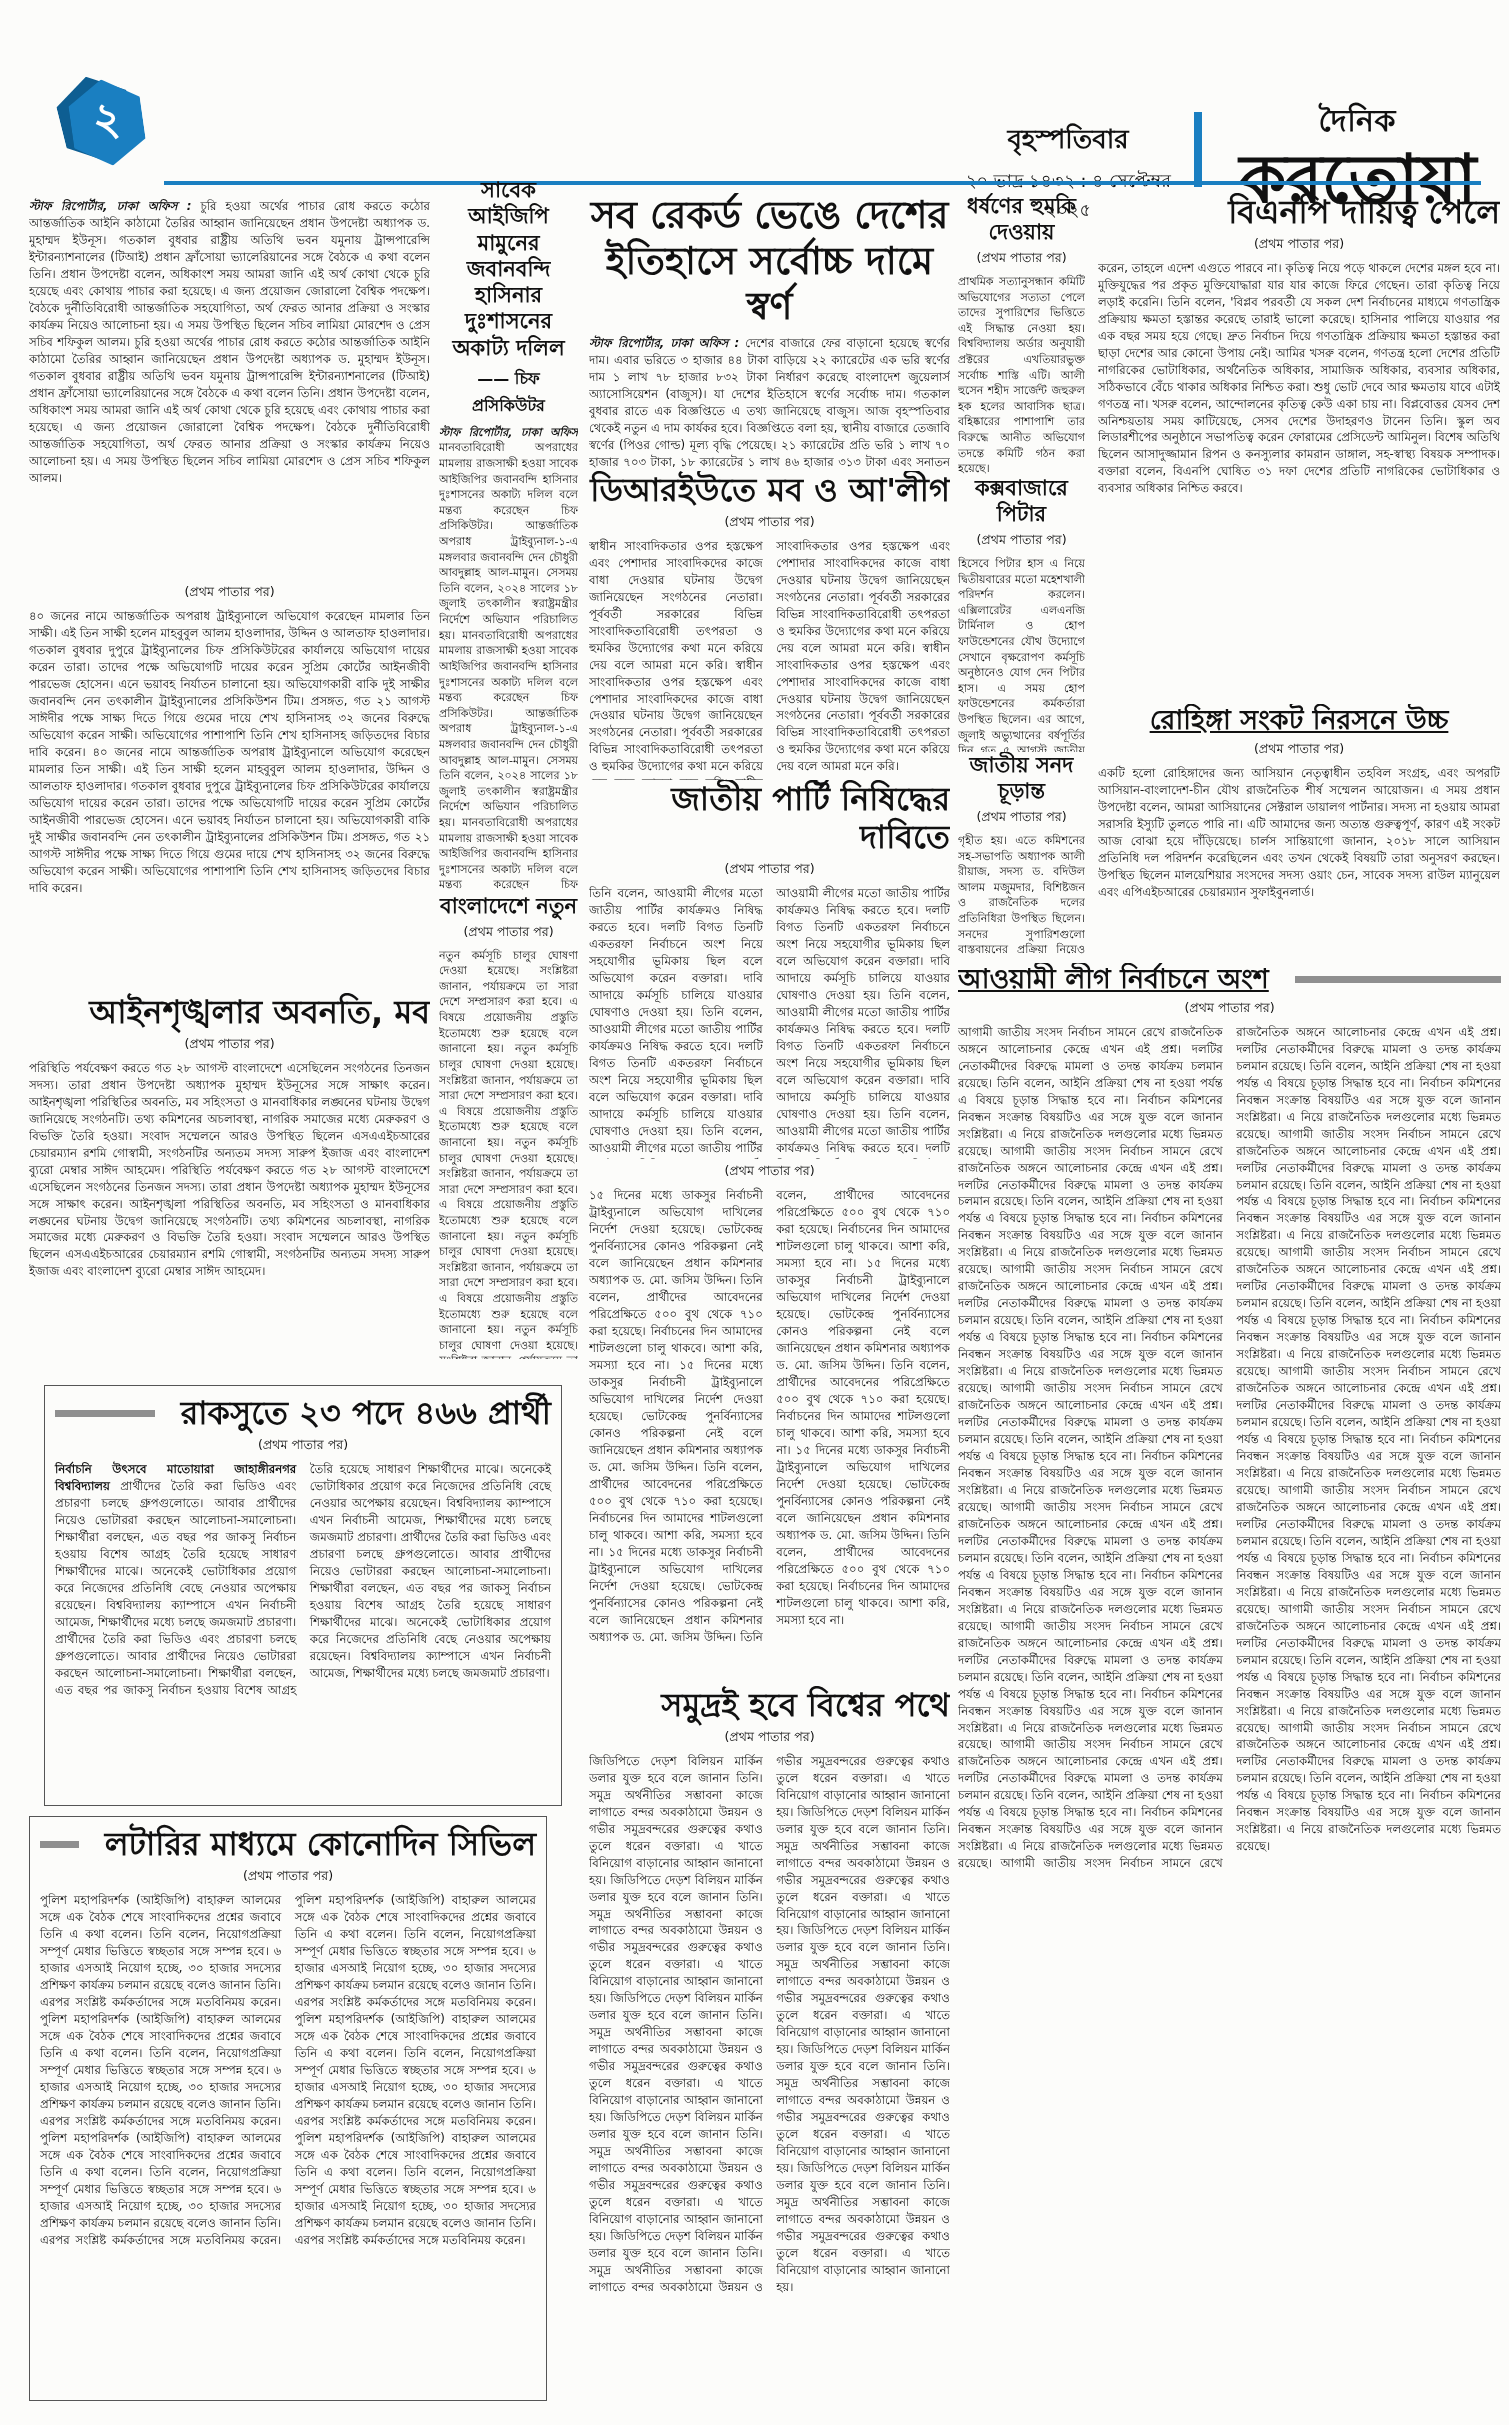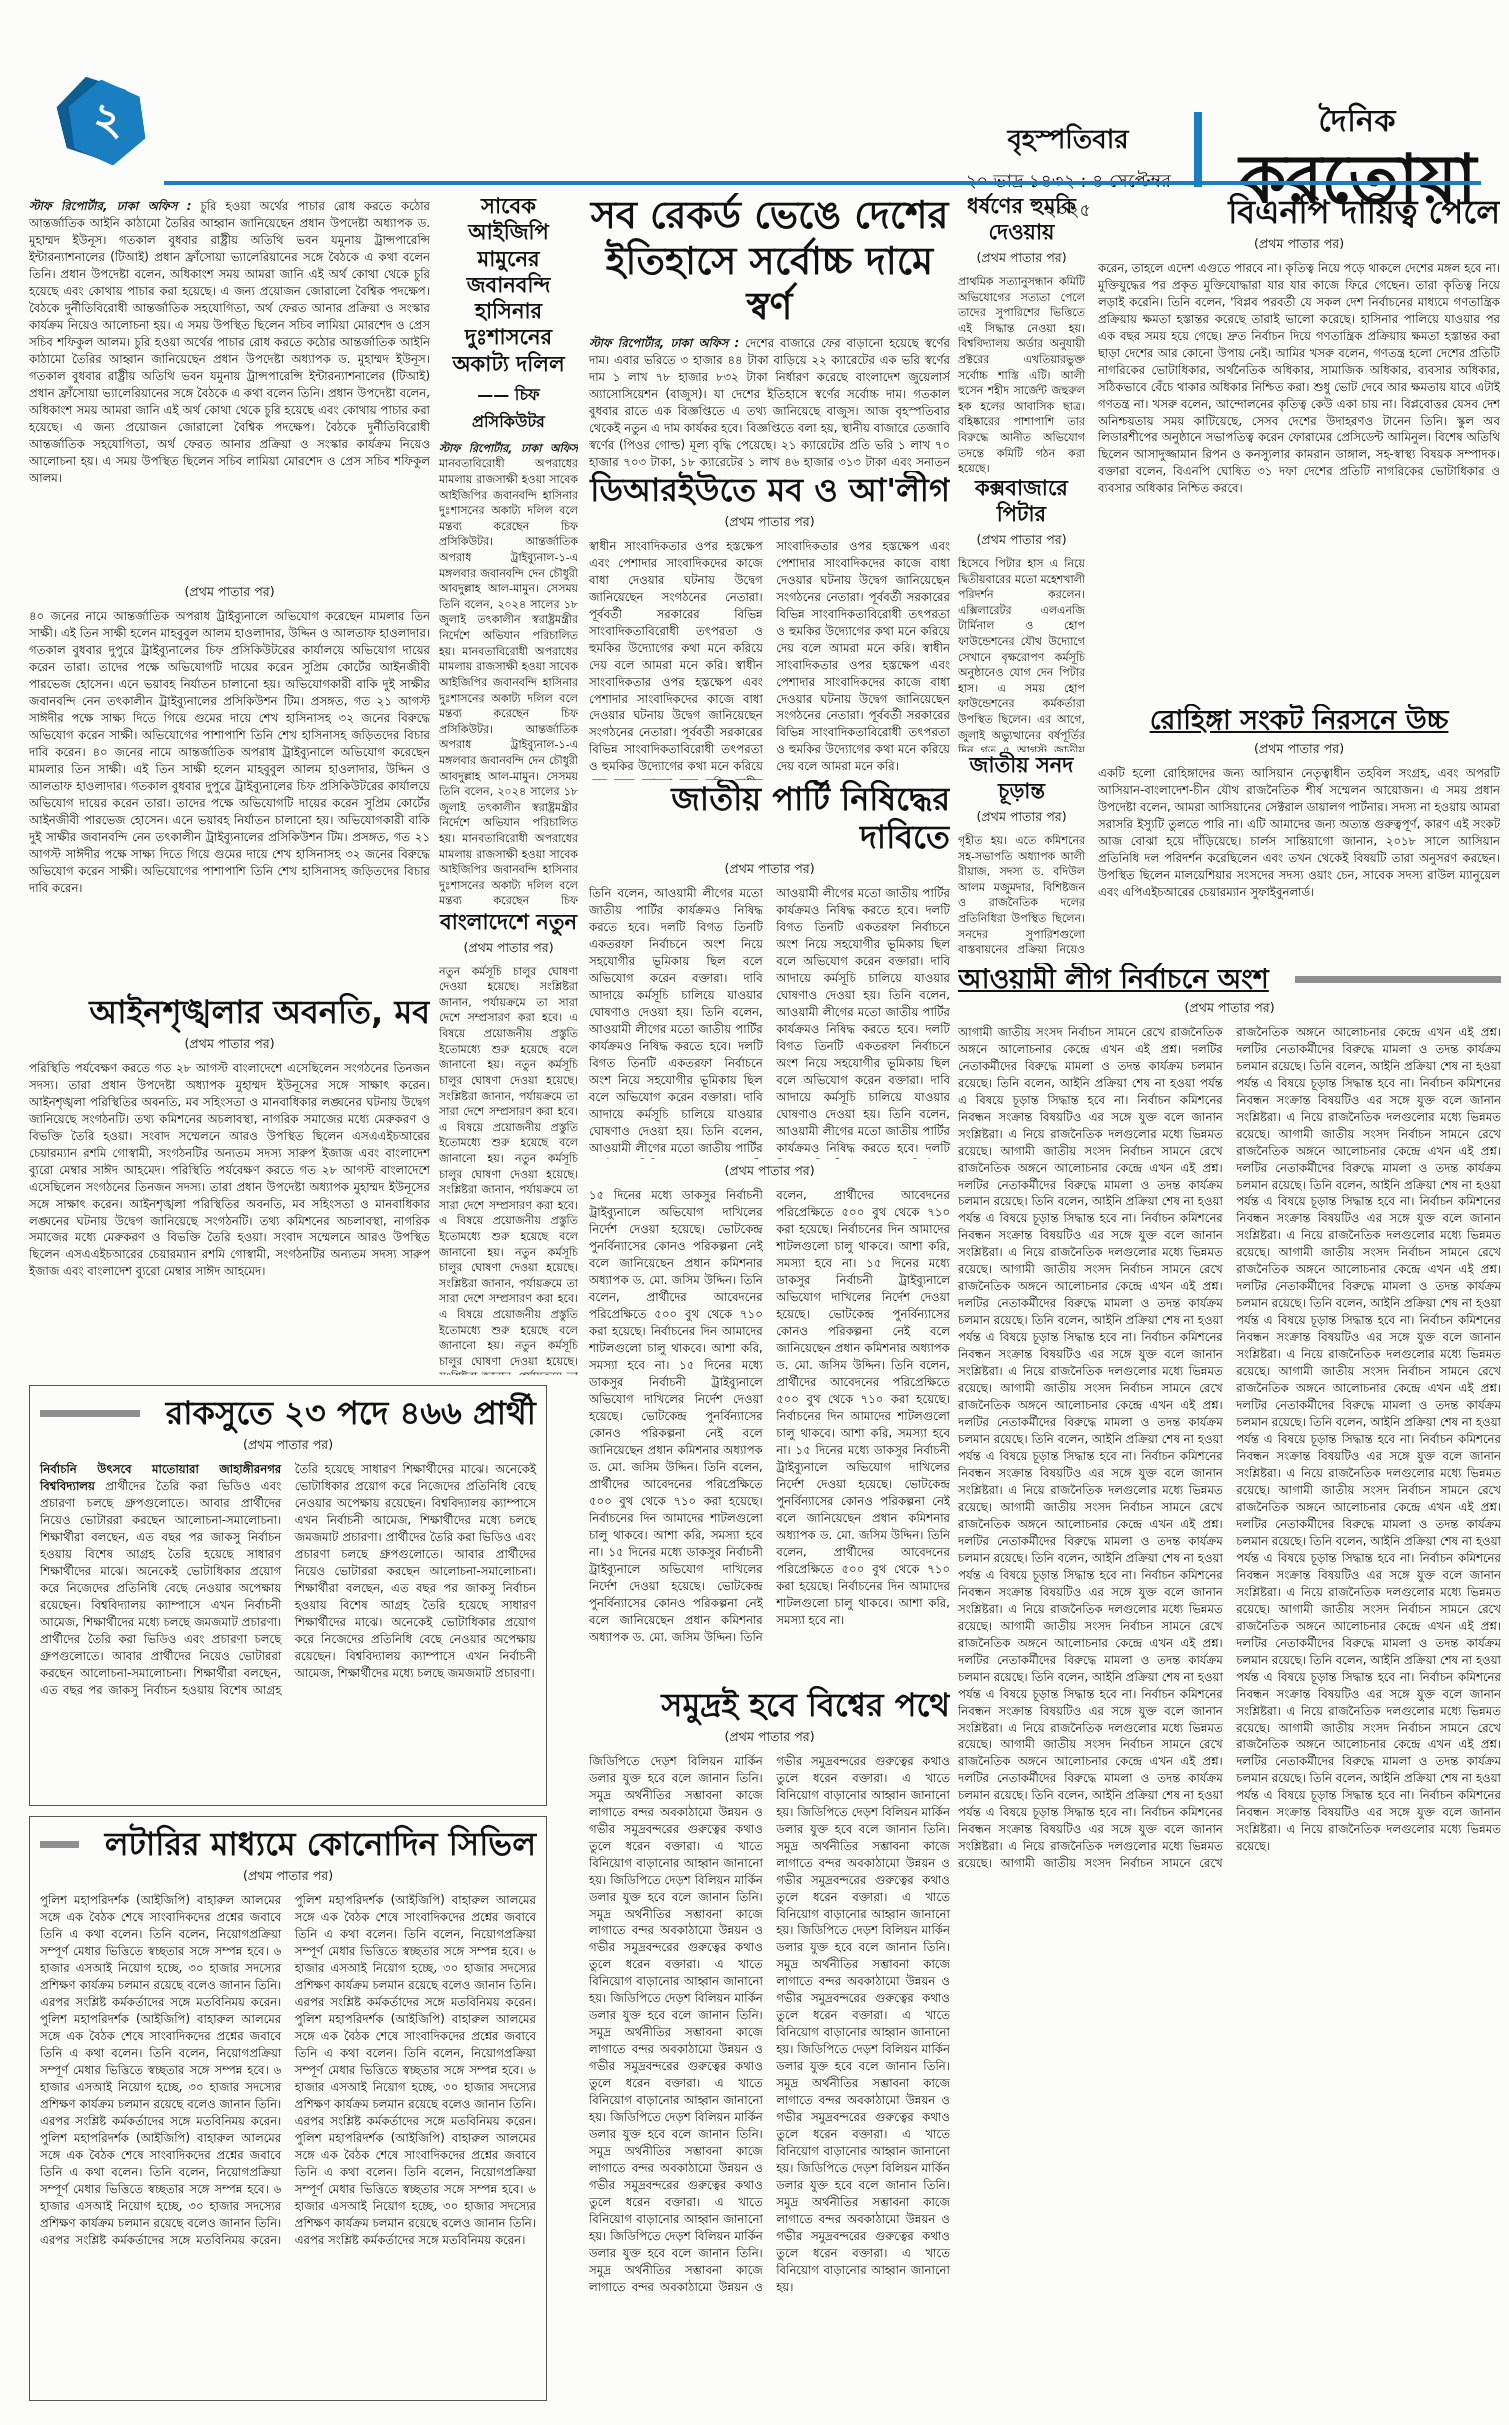--- a/index.html
+++ b/index.html
@@ -78,21 +78,21 @@
     <div class="continued">(প্রথম পাতার পর)</div>
     <p class="body-text">৪০ জনের নামে আন্তর্জাতিক অপরাধ ট্রাইব্যুনালে অভিযোগ করেছেন মামলার তিন সাক্ষী। এই তিন সাক্ষী হলেন মাহবুবুল আলম হাওলাদার, উদ্দিন ও আলতাফ হাওলাদার। গতকাল বুধবার দুপুরে ট্রাইব্যুনালের চিফ প্রসিকিউটরের কার্যালয়ে অভিযোগ দায়ের করেন তারা। তাদের পক্ষে অভিযোগটি দায়ের করেন সুপ্রিম কোর্টের আইনজীবী পারভেজ হোসেন। এনে ভয়াবহ নির্যাতন চালানো হয়। অভিযোগকারী বাকি দুই সাক্ষীর জবানবন্দি নেন তৎকালীন ট্রাইব্যুনালের প্রসিকিউশন টিম। প্রসঙ্গত, গত ২১ আগস্ট সাঈদীর পক্ষে সাক্ষ্য দিতে গিয়ে গুমের দায়ে শেখ হাসিনাসহ ৩২ জনের বিরুদ্ধে অভিযোগ করেন সাক্ষী। অভিযোগের পাশাপাশি তিনি শেখ হাসিনাসহ জড়িতদের বিচার দাবি করেন। ৪০ জনের নামে আন্তর্জাতিক অপরাধ ট্রাইব্যুনালে অভিযোগ করেছেন মামলার তিন সাক্ষী। এই তিন সাক্ষী হলেন মাহবুবুল আলম হাওলাদার, উদ্দিন ও আলতাফ হাওলাদার। গতকাল বুধবার দুপুরে ট্রাইব্যুনালের চিফ প্রসিকিউটরের কার্যালয়ে অভিযোগ দায়ের করেন তারা। তাদের পক্ষে অভিযোগটি দায়ের করেন সুপ্রিম কোর্টের আইনজীবী পারভেজ হোসেন। এনে ভয়াবহ নির্যাতন চালানো হয়। অভিযোগকারী বাকি দুই সাক্ষীর জবানবন্দি নেন তৎকালীন ট্রাইব্যুনালের প্রসিকিউশন টিম। প্রসঙ্গত, গত ২১ আগস্ট সাঈদীর পক্ষে সাক্ষ্য দিতে গিয়ে গুমের দায়ে শেখ হাসিনাসহ ৩২ জনের বিরুদ্ধে অভিযোগ করেন সাক্ষী। অভিযোগের পাশাপাশি তিনি শেখ হাসিনাসহ জড়িতদের বিচার দাবি করেন।</p>
   </div>
   <div class="article" style="height:382px;">
     <div class="h-lg">আইনশৃঙ্খলার অবনতি, মব</div>
     <div class="continued">(প্রথম পাতার পর)</div>
     <p class="body-text">পরিস্থিতি পর্যবেক্ষণ করতে গত ২৮ আগস্ট বাংলাদেশে এসেছিলেন সংগঠনের তিনজন সদস্য। তারা প্রধান উপদেষ্টা অধ্যাপক মুহাম্মদ ইউনূসের সঙ্গে সাক্ষাৎ করেন। আইনশৃঙ্খলা পরিস্থিতির অবনতি, মব সহিংসতা ও মানবাধিকার লঙ্ঘনের ঘটনায় উদ্বেগ জানিয়েছে সংগঠনটি। তথ্য কমিশনের অচলাবস্থা, নাগরিক সমাজের মধ্যে মেরুকরণ ও বিভক্তি তৈরি হওয়া। সংবাদ সম্মেলনে আরও উপস্থিত ছিলেন এসএএইচআরের চেয়ারম্যান রশমি গোস্বামী, সংগঠনটির অন্যতম সদস্য সারুপ ইজাজ এবং বাংলাদেশ ব্যুরো মেম্বার সাঈদ আহমেদ। পরিস্থিতি পর্যবেক্ষণ করতে গত ২৮ আগস্ট বাংলাদেশে এসেছিলেন সংগঠনের তিনজন সদস্য। তারা প্রধান উপদেষ্টা অধ্যাপক মুহাম্মদ ইউনূসের সঙ্গে সাক্ষাৎ করেন। আইনশৃঙ্খলা পরিস্থিতির অবনতি, মব সহিংসতা ও মানবাধিকার লঙ্ঘনের ঘটনায় উদ্বেগ জানিয়েছে সংগঠনটি। তথ্য কমিশনের অচলাবস্থা, নাগরিক সমাজের মধ্যে মেরুকরণ ও বিভক্তি তৈরি হওয়া। সংবাদ সম্মেলনে আরও উপস্থিত ছিলেন এসএএইচআরের চেয়ারম্যান রশমি গোস্বামী, সংগঠনটির অন্যতম সদস্য সারুপ ইজাজ এবং বাংলাদেশ ব্যুরো মেম্বার সাঈদ আহমেদ।</p>
   </div>
 </div>
 
-<div class="region small" style="left:439px; top:193px; width:139px; height:1184px;">
+<div class="region small" style="left:439px; top:177px; width:139px; height:1184px;">
   <div class="article" style="height:716px;">
     <div class="h-sm">সাবেক আইজিপি মামুনের জবানবন্দি হাসিনার দুঃশাসনের অকাট্য দলিল</div>
     <div class="kicker">—— চিফ প্রসিকিউটর</div>
     <p class="body-text"><span class="byline">স্টাফ রিপোর্টার, ঢাকা অফিস</span> <span>মানবতাবিরোধী অপরাধের মামলায় রাজসাক্ষী হওয়া সাবেক আইজিপির জবানবন্দি হাসিনার দুঃশাসনের অকাট্য দলিল বলে মন্তব্য করেছেন চিফ প্রসিকিউটর। আন্তর্জাতিক অপরাধ ট্রাইব্যুনাল-১-এ মঙ্গলবার জবানবন্দি দেন চৌধুরী আবদুল্লাহ আল-মামুন। সেসময় তিনি বলেন, ২০২৪ সালের ১৮ জুলাই তৎকালীন স্বরাষ্ট্রমন্ত্রীর নির্দেশে অভিযান পরিচালিত হয়। মানবতাবিরোধী অপরাধের মামলায় রাজসাক্ষী হওয়া সাবেক আইজিপির জবানবন্দি হাসিনার দুঃশাসনের অকাট্য দলিল বলে মন্তব্য করেছেন চিফ প্রসিকিউটর। আন্তর্জাতিক অপরাধ ট্রাইব্যুনাল-১-এ মঙ্গলবার জবানবন্দি দেন চৌধুরী আবদুল্লাহ আল-মামুন। সেসময় তিনি বলেন, ২০২৪ সালের ১৮ জুলাই তৎকালীন স্বরাষ্ট্রমন্ত্রীর নির্দেশে অভিযান পরিচালিত হয়। মানবতাবিরোধী অপরাধের মামলায় রাজসাক্ষী হওয়া সাবেক আইজিপির জবানবন্দি হাসিনার দুঃশাসনের অকাট্য দলিল বলে মন্তব্য করেছেন চিফ প্রসিকিউটর। আন্তর্জাতিক অপরাধ ট্রাইব্যুনাল-১-এ মঙ্গলবার জবানবন্দি দেন চৌধুরী আবদুল্লাহ আল-মামুন। সেসময় তিনি বলেন, ২০২৪ সালের ১৮ জুলাই তৎকালীন স্বরাষ্ট্রমন্ত্রীর নির্দেশে অভিযান পরিচালিত হয়।</span></p>
   </div>
   <div class="article" style="height:466px;">
     <div class="h-sm">বাংলাদেশে নতুন</div>
     <div class="continued">(প্রথম পাতার পর)</div>
     <p class="body-text">নতুন কর্মসূচি চালুর ঘোষণা দেওয়া হয়েছে। সংশ্লিষ্টরা জানান, পর্যায়ক্রমে তা সারা দেশে সম্প্রসারণ করা হবে। এ বিষয়ে প্রয়োজনীয় প্রস্তুতি ইতোমধ্যে শুরু হয়েছে বলে জানানো হয়। নতুন কর্মসূচি চালুর ঘোষণা দেওয়া হয়েছে। সংশ্লিষ্টরা জানান, পর্যায়ক্রমে তা সারা দেশে সম্প্রসারণ করা হবে। এ বিষয়ে প্রয়োজনীয় প্রস্তুতি ইতোমধ্যে শুরু হয়েছে বলে জানানো হয়। নতুন কর্মসূচি চালুর ঘোষণা দেওয়া হয়েছে। সংশ্লিষ্টরা জানান, পর্যায়ক্রমে তা সারা দেশে সম্প্রসারণ করা হবে। এ বিষয়ে প্রয়োজনীয় প্রস্তুতি ইতোমধ্যে শুরু হয়েছে বলে জানানো হয়। নতুন কর্মসূচি চালুর ঘোষণা দেওয়া হয়েছে। সংশ্লিষ্টরা জানান, পর্যায়ক্রমে তা সারা দেশে সম্প্রসারণ করা হবে। এ বিষয়ে প্রয়োজনীয় প্রস্তুতি ইতোমধ্যে শুরু হয়েছে বলে জানানো হয়। নতুন কর্মসূচি চালুর ঘোষণা দেওয়া হয়েছে। সংশ্লিষ্টরা জানান, পর্যায়ক্রমে তা সারা দেশে সম্প্রসারণ করা হবে। এ বিষয়ে প্রয়োজনীয় প্রস্তুতি ইতোমধ্যে শুরু হয়েছে বলে জানানো হয়।</p>
   </div>
@@ -157,21 +157,21 @@
 
 <div class="region" style="left:958px; top:963px; width:543px; height:1440px;">
   <div class="rulehead">
     <div class="h-md">আওয়ামী লীগ নির্বাচনে অংশ</div>
     <div class="grayrule"></div>
   </div>
   <div class="continued">(প্রথম পাতার পর)</div>
   <p class="body-text cols2" style="height:1325px;">আগামী জাতীয় সংসদ নির্বাচন সামনে রেখে রাজনৈতিক অঙ্গনে আলোচনার কেন্দ্রে এখন এই প্রশ্ন। দলটির নেতাকর্মীদের বিরুদ্ধে মামলা ও তদন্ত কার্যক্রম চলমান রয়েছে। তিনি বলেন, আইনি প্রক্রিয়া শেষ না হওয়া পর্যন্ত এ বিষয়ে চূড়ান্ত সিদ্ধান্ত হবে না। নির্বাচন কমিশনের নিবন্ধন সংক্রান্ত বিষয়টিও এর সঙ্গে যুক্ত বলে জানান সংশ্লিষ্টরা। এ নিয়ে রাজনৈতিক দলগুলোর মধ্যে ভিন্নমত রয়েছে। আগামী জাতীয় সংসদ নির্বাচন সামনে রেখে রাজনৈতিক অঙ্গনে আলোচনার কেন্দ্রে এখন এই প্রশ্ন। দলটির নেতাকর্মীদের বিরুদ্ধে মামলা ও তদন্ত কার্যক্রম চলমান রয়েছে। তিনি বলেন, আইনি প্রক্রিয়া শেষ না হওয়া পর্যন্ত এ বিষয়ে চূড়ান্ত সিদ্ধান্ত হবে না। নির্বাচন কমিশনের নিবন্ধন সংক্রান্ত বিষয়টিও এর সঙ্গে যুক্ত বলে জানান সংশ্লিষ্টরা। এ নিয়ে রাজনৈতিক দলগুলোর মধ্যে ভিন্নমত রয়েছে। আগামী জাতীয় সংসদ নির্বাচন সামনে রেখে রাজনৈতিক অঙ্গনে আলোচনার কেন্দ্রে এখন এই প্রশ্ন। দলটির নেতাকর্মীদের বিরুদ্ধে মামলা ও তদন্ত কার্যক্রম চলমান রয়েছে। তিনি বলেন, আইনি প্রক্রিয়া শেষ না হওয়া পর্যন্ত এ বিষয়ে চূড়ান্ত সিদ্ধান্ত হবে না। নির্বাচন কমিশনের নিবন্ধন সংক্রান্ত বিষয়টিও এর সঙ্গে যুক্ত বলে জানান সংশ্লিষ্টরা। এ নিয়ে রাজনৈতিক দলগুলোর মধ্যে ভিন্নমত রয়েছে। আগামী জাতীয় সংসদ নির্বাচন সামনে রেখে রাজনৈতিক অঙ্গনে আলোচনার কেন্দ্রে এখন এই প্রশ্ন। দলটির নেতাকর্মীদের বিরুদ্ধে মামলা ও তদন্ত কার্যক্রম চলমান রয়েছে। তিনি বলেন, আইনি প্রক্রিয়া শেষ না হওয়া পর্যন্ত এ বিষয়ে চূড়ান্ত সিদ্ধান্ত হবে না। নির্বাচন কমিশনের নিবন্ধন সংক্রান্ত বিষয়টিও এর সঙ্গে যুক্ত বলে জানান সংশ্লিষ্টরা। এ নিয়ে রাজনৈতিক দলগুলোর মধ্যে ভিন্নমত রয়েছে। আগামী জাতীয় সংসদ নির্বাচন সামনে রেখে রাজনৈতিক অঙ্গনে আলোচনার কেন্দ্রে এখন এই প্রশ্ন। দলটির নেতাকর্মীদের বিরুদ্ধে মামলা ও তদন্ত কার্যক্রম চলমান রয়েছে। তিনি বলেন, আইনি প্রক্রিয়া শেষ না হওয়া পর্যন্ত এ বিষয়ে চূড়ান্ত সিদ্ধান্ত হবে না। নির্বাচন কমিশনের নিবন্ধন সংক্রান্ত বিষয়টিও এর সঙ্গে যুক্ত বলে জানান সংশ্লিষ্টরা। এ নিয়ে রাজনৈতিক দলগুলোর মধ্যে ভিন্নমত রয়েছে। আগামী জাতীয় সংসদ নির্বাচন সামনে রেখে রাজনৈতিক অঙ্গনে আলোচনার কেন্দ্রে এখন এই প্রশ্ন। দলটির নেতাকর্মীদের বিরুদ্ধে মামলা ও তদন্ত কার্যক্রম চলমান রয়েছে। তিনি বলেন, আইনি প্রক্রিয়া শেষ না হওয়া পর্যন্ত এ বিষয়ে চূড়ান্ত সিদ্ধান্ত হবে না। নির্বাচন কমিশনের নিবন্ধন সংক্রান্ত বিষয়টিও এর সঙ্গে যুক্ত বলে জানান সংশ্লিষ্টরা। এ নিয়ে রাজনৈতিক দলগুলোর মধ্যে ভিন্নমত রয়েছে। আগামী জাতীয় সংসদ নির্বাচন সামনে রেখে রাজনৈতিক অঙ্গনে আলোচনার কেন্দ্রে এখন এই প্রশ্ন। দলটির নেতাকর্মীদের বিরুদ্ধে মামলা ও তদন্ত কার্যক্রম চলমান রয়েছে। তিনি বলেন, আইনি প্রক্রিয়া শেষ না হওয়া পর্যন্ত এ বিষয়ে চূড়ান্ত সিদ্ধান্ত হবে না। নির্বাচন কমিশনের নিবন্ধন সংক্রান্ত বিষয়টিও এর সঙ্গে যুক্ত বলে জানান সংশ্লিষ্টরা। এ নিয়ে রাজনৈতিক দলগুলোর মধ্যে ভিন্নমত রয়েছে। আগামী জাতীয় সংসদ নির্বাচন সামনে রেখে রাজনৈতিক অঙ্গনে আলোচনার কেন্দ্রে এখন এই প্রশ্ন। দলটির নেতাকর্মীদের বিরুদ্ধে মামলা ও তদন্ত কার্যক্রম চলমান রয়েছে। তিনি বলেন, আইনি প্রক্রিয়া শেষ না হওয়া পর্যন্ত এ বিষয়ে চূড়ান্ত সিদ্ধান্ত হবে না। নির্বাচন কমিশনের নিবন্ধন সংক্রান্ত বিষয়টিও এর সঙ্গে যুক্ত বলে জানান সংশ্লিষ্টরা। এ নিয়ে রাজনৈতিক দলগুলোর মধ্যে ভিন্নমত রয়েছে। আগামী জাতীয় সংসদ নির্বাচন সামনে রেখে রাজনৈতিক অঙ্গনে আলোচনার কেন্দ্রে এখন এই প্রশ্ন। দলটির নেতাকর্মীদের বিরুদ্ধে মামলা ও তদন্ত কার্যক্রম চলমান রয়েছে। তিনি বলেন, আইনি প্রক্রিয়া শেষ না হওয়া পর্যন্ত এ বিষয়ে চূড়ান্ত সিদ্ধান্ত হবে না। নির্বাচন কমিশনের নিবন্ধন সংক্রান্ত বিষয়টিও এর সঙ্গে যুক্ত বলে জানান সংশ্লিষ্টরা। এ নিয়ে রাজনৈতিক দলগুলোর মধ্যে ভিন্নমত রয়েছে। আগামী জাতীয় সংসদ নির্বাচন সামনে রেখে রাজনৈতিক অঙ্গনে আলোচনার কেন্দ্রে এখন এই প্রশ্ন। দলটির নেতাকর্মীদের বিরুদ্ধে মামলা ও তদন্ত কার্যক্রম চলমান রয়েছে। তিনি বলেন, আইনি প্রক্রিয়া শেষ না হওয়া পর্যন্ত এ বিষয়ে চূড়ান্ত সিদ্ধান্ত হবে না। নির্বাচন কমিশনের নিবন্ধন সংক্রান্ত বিষয়টিও এর সঙ্গে যুক্ত বলে জানান সংশ্লিষ্টরা। এ নিয়ে রাজনৈতিক দলগুলোর মধ্যে ভিন্নমত রয়েছে। আগামী জাতীয় সংসদ নির্বাচন সামনে রেখে রাজনৈতিক অঙ্গনে আলোচনার কেন্দ্রে এখন এই প্রশ্ন। দলটির নেতাকর্মীদের বিরুদ্ধে মামলা ও তদন্ত কার্যক্রম চলমান রয়েছে। তিনি বলেন, আইনি প্রক্রিয়া শেষ না হওয়া পর্যন্ত এ বিষয়ে চূড়ান্ত সিদ্ধান্ত হবে না। নির্বাচন কমিশনের নিবন্ধন সংক্রান্ত বিষয়টিও এর সঙ্গে যুক্ত বলে জানান সংশ্লিষ্টরা। এ নিয়ে রাজনৈতিক দলগুলোর মধ্যে ভিন্নমত রয়েছে। আগামী জাতীয় সংসদ নির্বাচন সামনে রেখে রাজনৈতিক অঙ্গনে আলোচনার কেন্দ্রে এখন এই প্রশ্ন। দলটির নেতাকর্মীদের বিরুদ্ধে মামলা ও তদন্ত কার্যক্রম চলমান রয়েছে। তিনি বলেন, আইনি প্রক্রিয়া শেষ না হওয়া পর্যন্ত এ বিষয়ে চূড়ান্ত সিদ্ধান্ত হবে না। নির্বাচন কমিশনের নিবন্ধন সংক্রান্ত বিষয়টিও এর সঙ্গে যুক্ত বলে জানান সংশ্লিষ্টরা। এ নিয়ে রাজনৈতিক দলগুলোর মধ্যে ভিন্নমত রয়েছে। আগামী জাতীয় সংসদ নির্বাচন সামনে রেখে রাজনৈতিক অঙ্গনে আলোচনার কেন্দ্রে এখন এই প্রশ্ন। দলটির নেতাকর্মীদের বিরুদ্ধে মামলা ও তদন্ত কার্যক্রম চলমান রয়েছে। তিনি বলেন, আইনি প্রক্রিয়া শেষ না হওয়া পর্যন্ত এ বিষয়ে চূড়ান্ত সিদ্ধান্ত হবে না। নির্বাচন কমিশনের নিবন্ধন সংক্রান্ত বিষয়টিও এর সঙ্গে যুক্ত বলে জানান সংশ্লিষ্টরা। এ নিয়ে রাজনৈতিক দলগুলোর মধ্যে ভিন্নমত রয়েছে। আগামী জাতীয় সংসদ নির্বাচন সামনে রেখে রাজনৈতিক অঙ্গনে আলোচনার কেন্দ্রে এখন এই প্রশ্ন। দলটির নেতাকর্মীদের বিরুদ্ধে মামলা ও তদন্ত কার্যক্রম চলমান রয়েছে। তিনি বলেন, আইনি প্রক্রিয়া শেষ না হওয়া পর্যন্ত এ বিষয়ে চূড়ান্ত সিদ্ধান্ত হবে না। নির্বাচন কমিশনের নিবন্ধন সংক্রান্ত বিষয়টিও এর সঙ্গে যুক্ত বলে জানান সংশ্লিষ্টরা। এ নিয়ে রাজনৈতিক দলগুলোর মধ্যে ভিন্নমত রয়েছে।</p>
 </div>
 
-<div class="region box" style="left:29px; top:1385px; width:518px; height:421px;">
+<div class="region box" style="left:44px; top:1385px; width:518px; height:421px;">
   <div class="rulehead">
     <div class="grayrule"></div>
     <div class="h-lg">রাকসুতে ২৩ পদে ৪৬৬ প্রার্থী</div>
   </div>
   <div class="continued">(প্রথম পাতার পর)</div>
   <div class="body-text cols2" style="height:319px;">
     <span class="lead-bold">নির্বাচনি উৎসবে মাতোয়ারা জাহাঙ্গীরনগর বিশ্ববিদ্যালয়</span>
     <span>প্রার্থীদের তৈরি করা ভিডিও এবং প্রচারণা চলছে গ্রুপগুলোতে। আবার প্রার্থীদের নিয়েও ভোটাররা করছেন আলোচনা-সমালোচনা। শিক্ষার্থীরা বলছেন, এত বছর পর জাকসু নির্বাচন হওয়ায় বিশেষ আগ্রহ তৈরি হয়েছে সাধারণ শিক্ষার্থীদের মাঝে। অনেকেই ভোটাধিকার প্রয়োগ করে নিজেদের প্রতিনিধি বেছে নেওয়ার অপেক্ষায় রয়েছেন। বিশ্ববিদ্যালয় ক্যাম্পাসে এখন নির্বাচনী আমেজ, শিক্ষার্থীদের মধ্যে চলছে জমজমাট প্রচারণা। প্রার্থীদের তৈরি করা ভিডিও এবং প্রচারণা চলছে গ্রুপগুলোতে। আবার প্রার্থীদের নিয়েও ভোটাররা করছেন আলোচনা-সমালোচনা। শিক্ষার্থীরা বলছেন, এত বছর পর জাকসু নির্বাচন হওয়ায় বিশেষ আগ্রহ তৈরি হয়েছে সাধারণ শিক্ষার্থীদের মাঝে। অনেকেই ভোটাধিকার প্রয়োগ করে নিজেদের প্রতিনিধি বেছে নেওয়ার অপেক্ষায় রয়েছেন। বিশ্ববিদ্যালয় ক্যাম্পাসে এখন নির্বাচনী আমেজ, শিক্ষার্থীদের মধ্যে চলছে জমজমাট প্রচারণা। প্রার্থীদের তৈরি করা ভিডিও এবং প্রচারণা চলছে গ্রুপগুলোতে। আবার প্রার্থীদের নিয়েও ভোটাররা করছেন আলোচনা-সমালোচনা। শিক্ষার্থীরা বলছেন, এত বছর পর জাকসু নির্বাচন হওয়ায় বিশেষ আগ্রহ তৈরি হয়েছে সাধারণ শিক্ষার্থীদের মাঝে। অনেকেই ভোটাধিকার প্রয়োগ করে নিজেদের প্রতিনিধি বেছে নেওয়ার অপেক্ষায় রয়েছেন। বিশ্ববিদ্যালয় ক্যাম্পাসে এখন নির্বাচনী আমেজ, শিক্ষার্থীদের মধ্যে চলছে জমজমাট প্রচারণা।</span>
   </div>
 </div>

